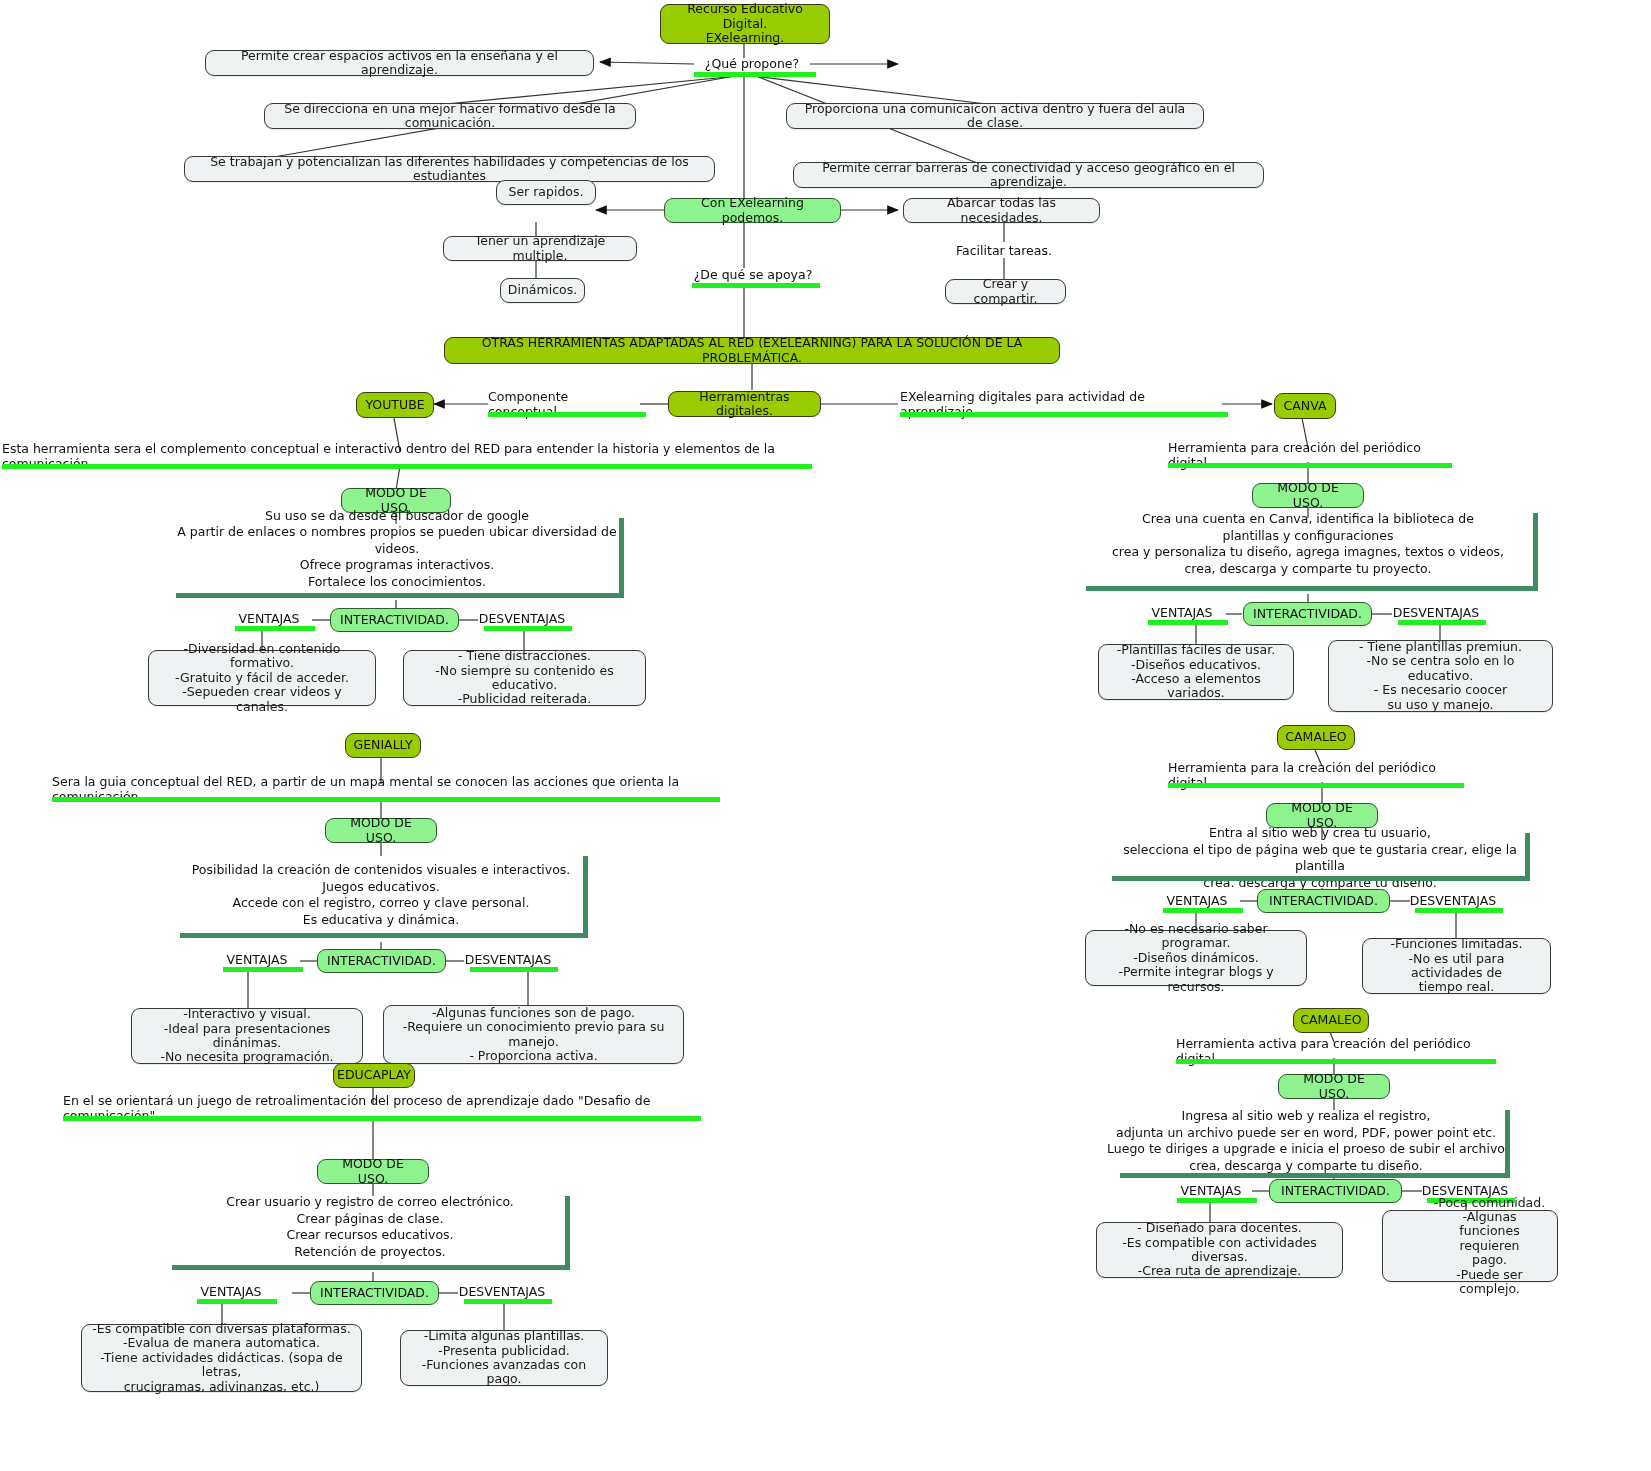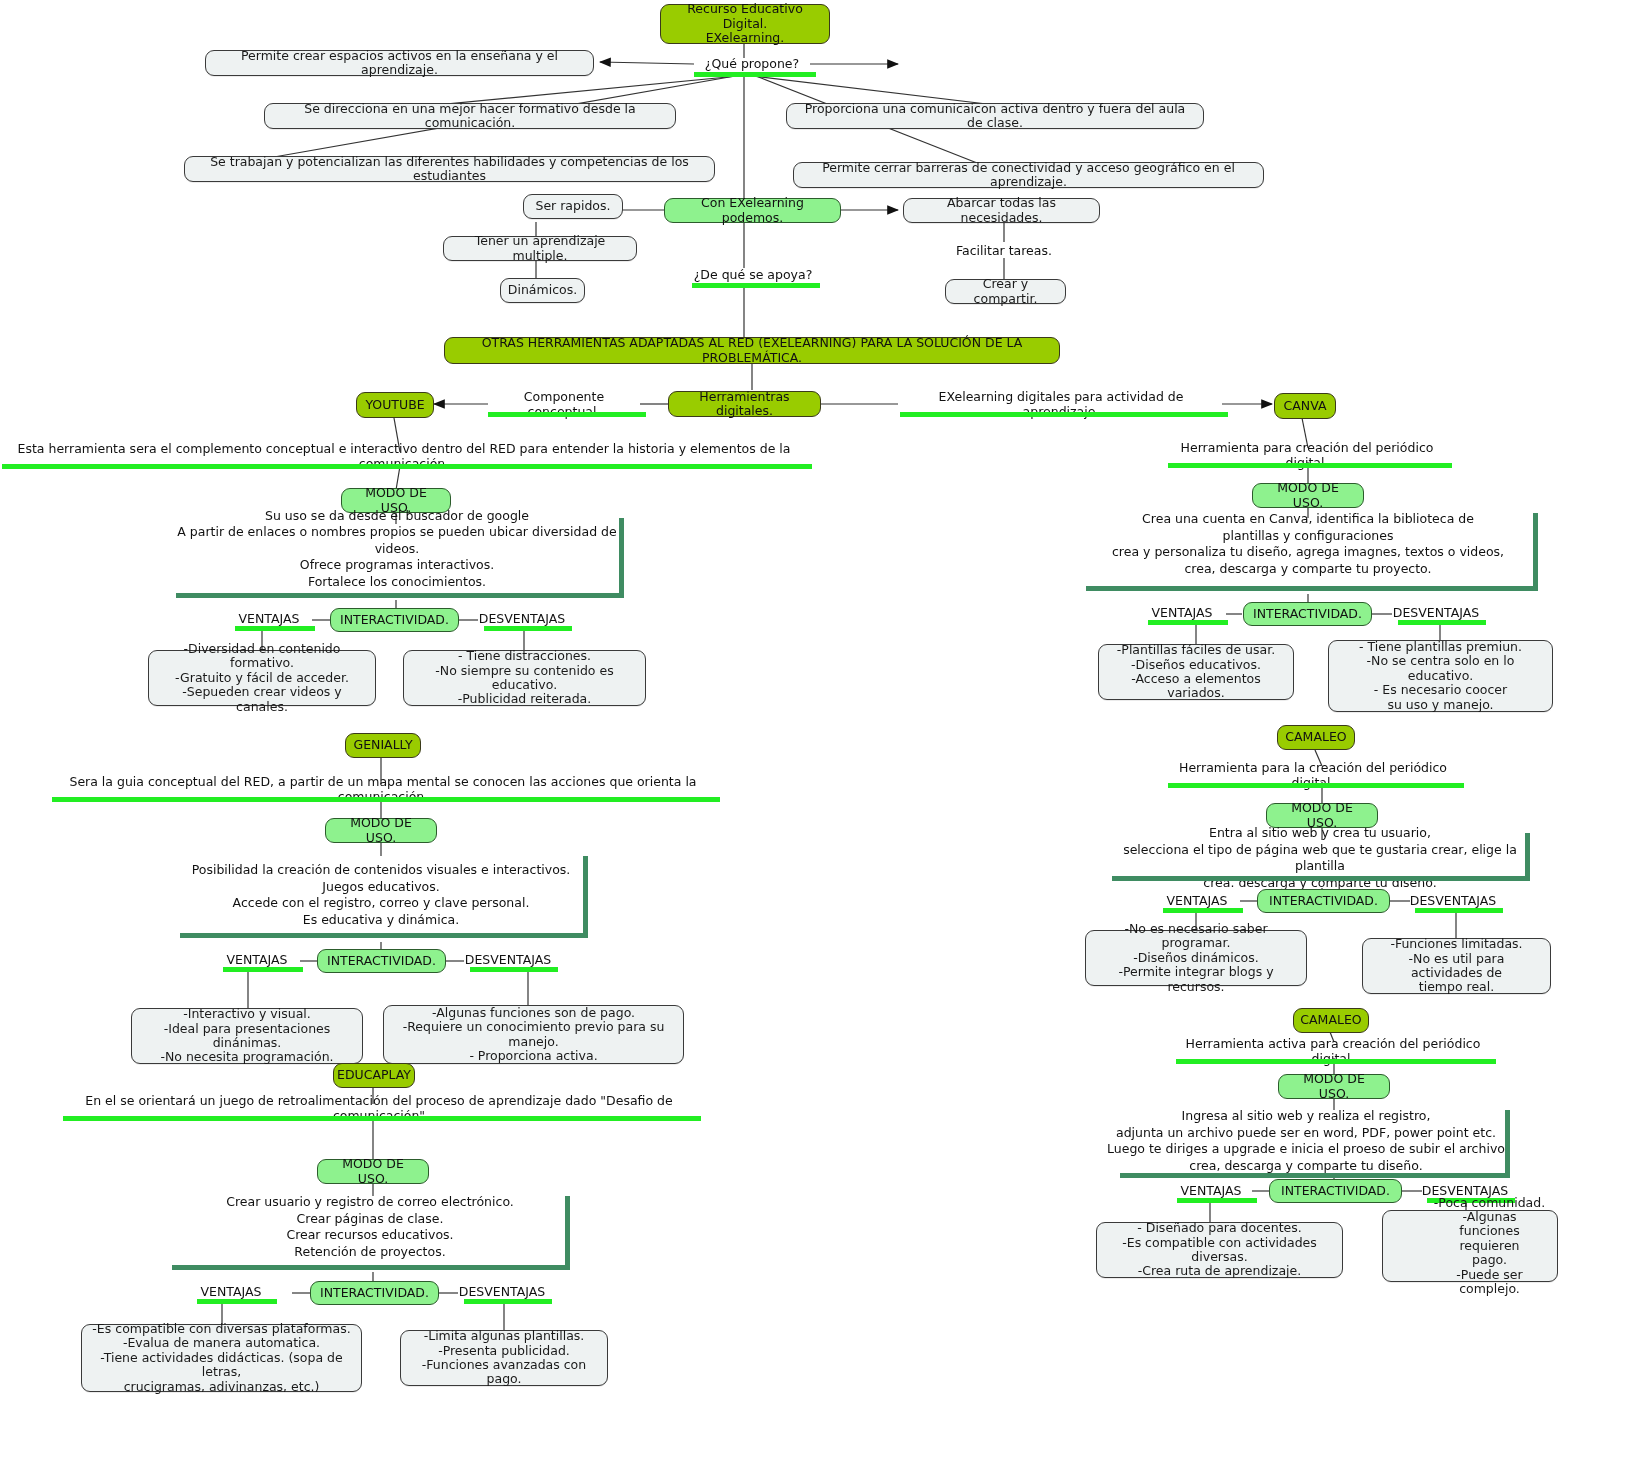--- a/index.html
+++ b/index.html
@@ -54,21 +54,21 @@
     border-radius:9px;
     color:#111;
     font-size:12.5px;
     padding:3px 10px;
   }
   
   .lbl{
     position:absolute;
     color:#111;
     font-size:12.5px;
-    text-align:center;
+    text-align:left;
     line-height:1.18;
     white-space:pre-line;
     display:flex;align-items:center;justify-content:center;
   }
   .ul-bright::after{
     content:"";
     position:absolute;
     left:0;right:-6px;
     bottom:-3px;
     height:5px;
@@ -195,31 +195,31 @@
   </svg>
 
   <div class="node chip-olive" style="left:660px;top:4px;width:170px;height:40px;">Recurso Educativo Digital.
 EXelearning.</div>
 
   <div class="lbl ul-bright" style="left:694px;top:54px;width:116px;height:20px;">¿Qué propone?</div>
 
   <div class="node box" style="left:205px;top:50px;width:389px;height:26px;">Permite crear espacios activos en la enseñana y el aprendizaje.</div>
 
 
-  <div class="node box" style="left:264px;top:103px;width:412px;height:26px;">Se direcciona en una mejor hacer formativo desde la comunicación.</div>
+  <div class="node box" style="left:264px;top:103px;width:372px;height:26px;">Se direcciona en una mejor hacer formativo desde la comunicación.</div>
 
   <div class="node box" style="left:786px;top:103px;width:418px;height:26px;">Proporciona una comunicaicon activa dentro y fuera del aula de clase.</div>
 
   <div class="node box" style="left:184px;top:156px;width:531px;height:26px;">Se trabajan y potencializan las diferentes habilidades y competencias de los estudiantes</div>
 
   <div class="node box" style="left:793px;top:162px;width:471px;height:26px;">Permite cerrar barreras de conectividad y acceso geográfico en el aprendizaje.</div>
 
   <div class="node chip-green" style="left:664px;top:198px;width:177px;height:25px;">Con EXelearning podemos.</div>
 
-  <div class="node box" style="left:496px;top:194px;width:100px;height:25px;margin-left:27px;">Ser rapidos.</div>
+  <div class="node box" style="left:496px;top:180px;width:100px;height:25px;">Ser rapidos.</div>
   <div class="node box" style="left:443px;top:236px;width:194px;height:25px;">Tener un aprendizaje multiple.</div>
   <div class="node box" style="left:500px;top:278px;width:85px;height:25px;">Dinámicos.</div>
 
   <div class="node box" style="left:903px;top:198px;width:197px;height:25px;">Abarcar todas las necesidades.</div>
   <div class="plain" style="left:934px;top:242px;width:140px;height:18px;">Facilitar tareas.</div>
   <div class="node box" style="left:945px;top:279px;width:121px;height:25px;">Crear y compartir.</div>
 
   <div class="lbl ul-bright" style="left:692px;top:265px;width:122px;height:20px;">¿De qué se apoya?</div>
 
   <div class="node chip-olive big" style="left:444px;top:337px;width:616px;height:27px;">OTRAS HERRAMIENTAS ADAPTADAS AL RED (EXELEARNING) PARA LA SOLUCIÓN DE LA PROBLEMÁTICA.</div>

